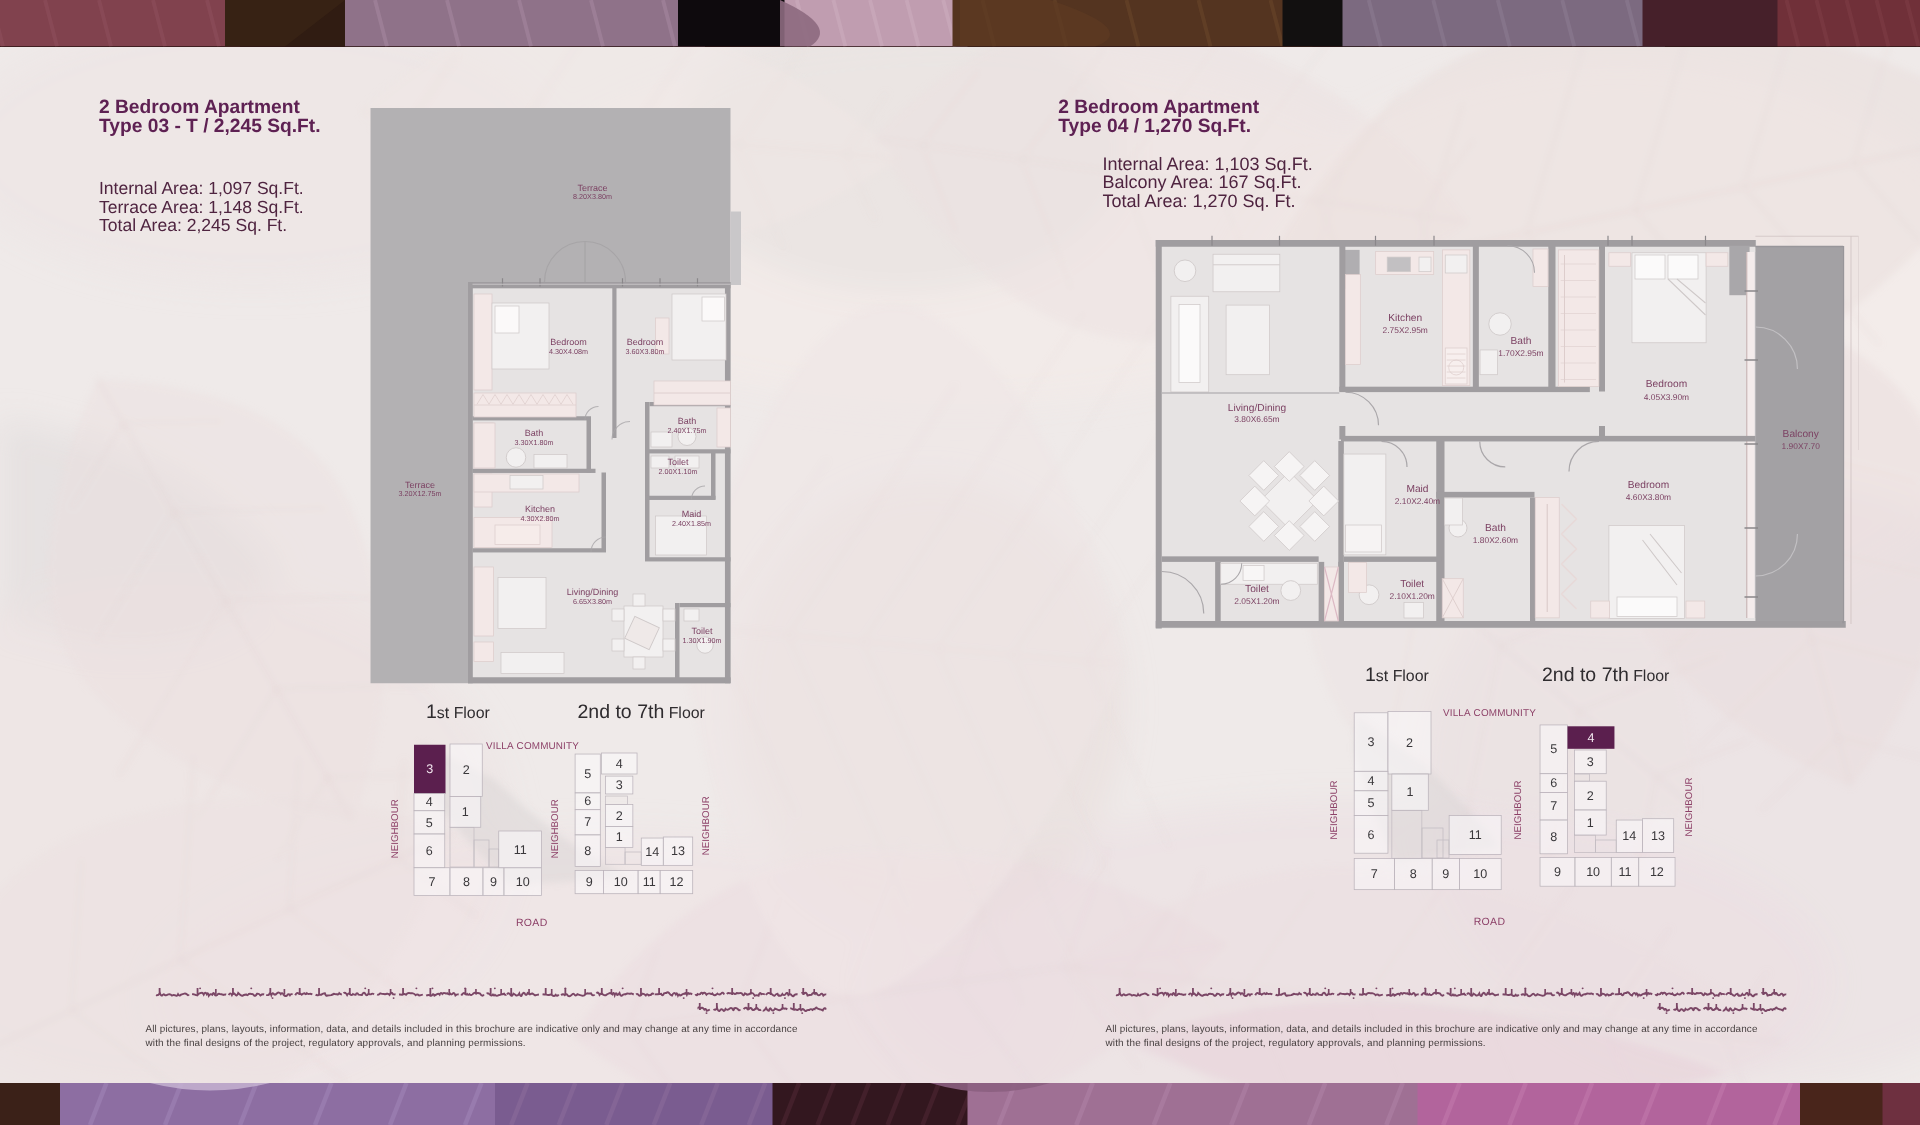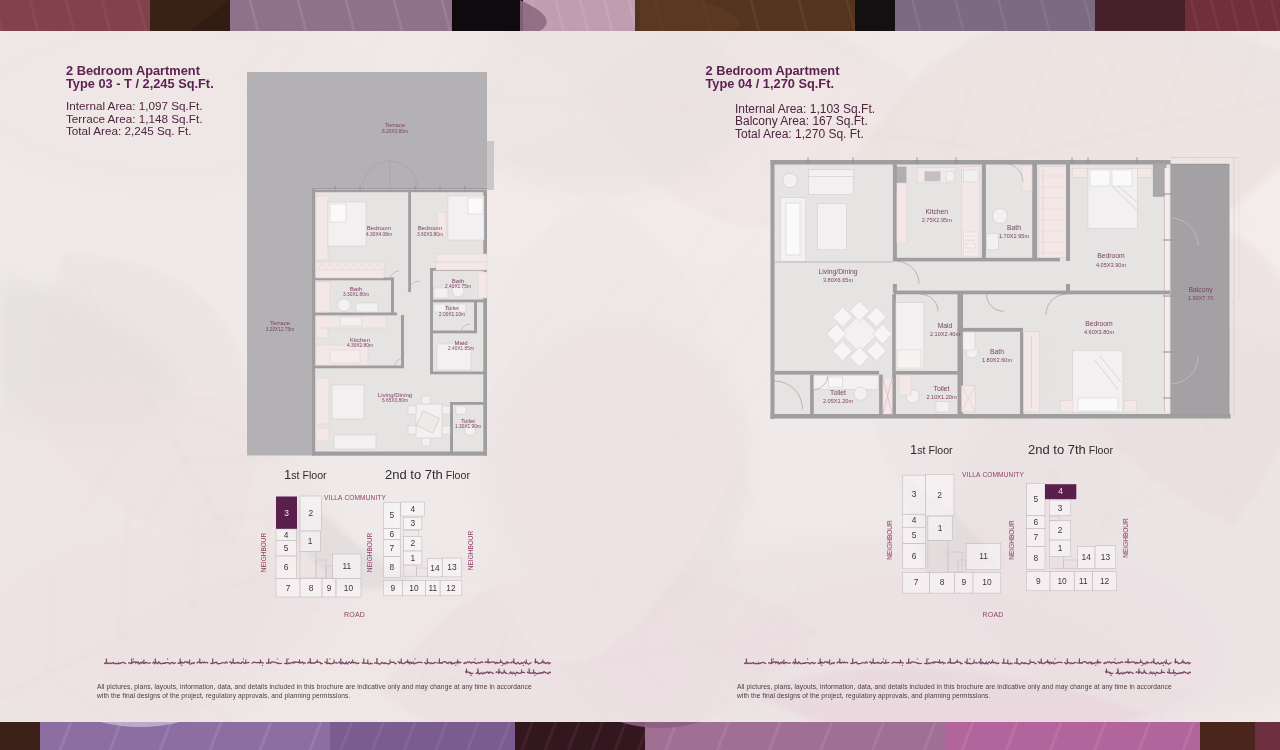--- a/index.html
+++ b/index.html
@@ -274,21 +274,21 @@
     <line x1="1094.6" y1="28.0" x2="1105.6" y2="0.0" stroke="#c983b4" stroke-width="3.0" opacity="0.4"></line>
     <line x1="1138.8" y1="28.0" x2="1149.8" y2="0.0" stroke="#c983b4" stroke-width="3.0" opacity="0.4"></line>
     <line x1="1182.9" y1="28.0" x2="1193.9" y2="0.0" stroke="#c983b4" stroke-width="3.0" opacity="0.4"></line>
     <path d="M1200,0 L1260,0 L1260,28 L1200,28 Z" fill="#49251b"></path>
     <path d="M1255,0 L1285,0 L1285,28 L1255,28 Z" fill="#6e3040"></path>
     <path d="M100,0 L180,0 Q140,10 100,0 Z" fill="#c9b6d4" opacity="0.8"></path>
     <path d="M620,0 L700,0 Q660,12 620,0 Z" fill="#8b5f7f" opacity="0.9"></path>
   </svg>
 <div style="position:absolute;left:66px;top:63.5px;font-weight:bold;font-size:12.8px;line-height:13.4px;letter-spacing:0px;color:#5e2153">2 Bedroom Apartment<br>Type 03 - T / 2,245 Sq.Ft.</div>
 <div style="position:absolute;left:705.5px;top:63.5px;font-weight:bold;font-size:12.8px;line-height:13.4px;letter-spacing:0px;color:#5e2153">2 Bedroom Apartment<br>Type 04 / 1,270 Sq.Ft.</div>
-<div style="position:absolute;left:66px;top:100px;font-size:11.7px;line-height:12.6px;letter-spacing:0px;color:#4f2440">Internal Area: 1,097 Sq.Ft.<br>Terrace Area: 1,148 Sq.Ft.<br>Total Area: 2,245 Sq. Ft.</div>
+<div style="position:absolute;left:66px;top:120px;font-size:11.7px;line-height:12.6px;letter-spacing:0px;color:#4f2440">Internal Area: 1,097 Sq.Ft.<br>Terrace Area: 1,148 Sq.Ft.<br>Total Area: 2,245 Sq. Ft.</div>
 <div style="position:absolute;left:735px;top:102.5px;font-size:12px;line-height:12.6px;letter-spacing:0px;color:#4f2440">Internal Area: 1,103 Sq.Ft.<br>Balcony Area: 167 Sq.Ft.<br>Total Area: 1,270 Sq. Ft.</div>
 <svg width="250" height="390" viewBox="245 70 250 390" style="position:absolute;left:245px;top:70px">
     <rect x="247.0" y="72.0" width="240.0" height="383.5" fill="#b3b1b3"></rect>
     <rect x="487.0" y="141.0" width="7.0" height="49.0" fill="#c9c7c9"></rect>
     <rect x="312.0" y="188.0" width="175.0" height="264.0" fill="#e6e3e3"></rect>
     <rect x="312.0" y="188.0" width="175.0" height="4.2" fill="#a09da0"></rect>
     <rect x="312.0" y="188.0" width="3.2" height="267.5" fill="#a09da0"></rect>
     <rect x="312.0" y="451.5" width="175.0" height="4.0" fill="#a09da0"></rect>
     <rect x="483.3" y="188.0" width="3.7" height="267.5" fill="#a09da0"></rect>
     <line x1="335.0" y1="185.5" x2="335.0" y2="191.0" stroke="#8a878a" stroke-width="0.8"></line>

